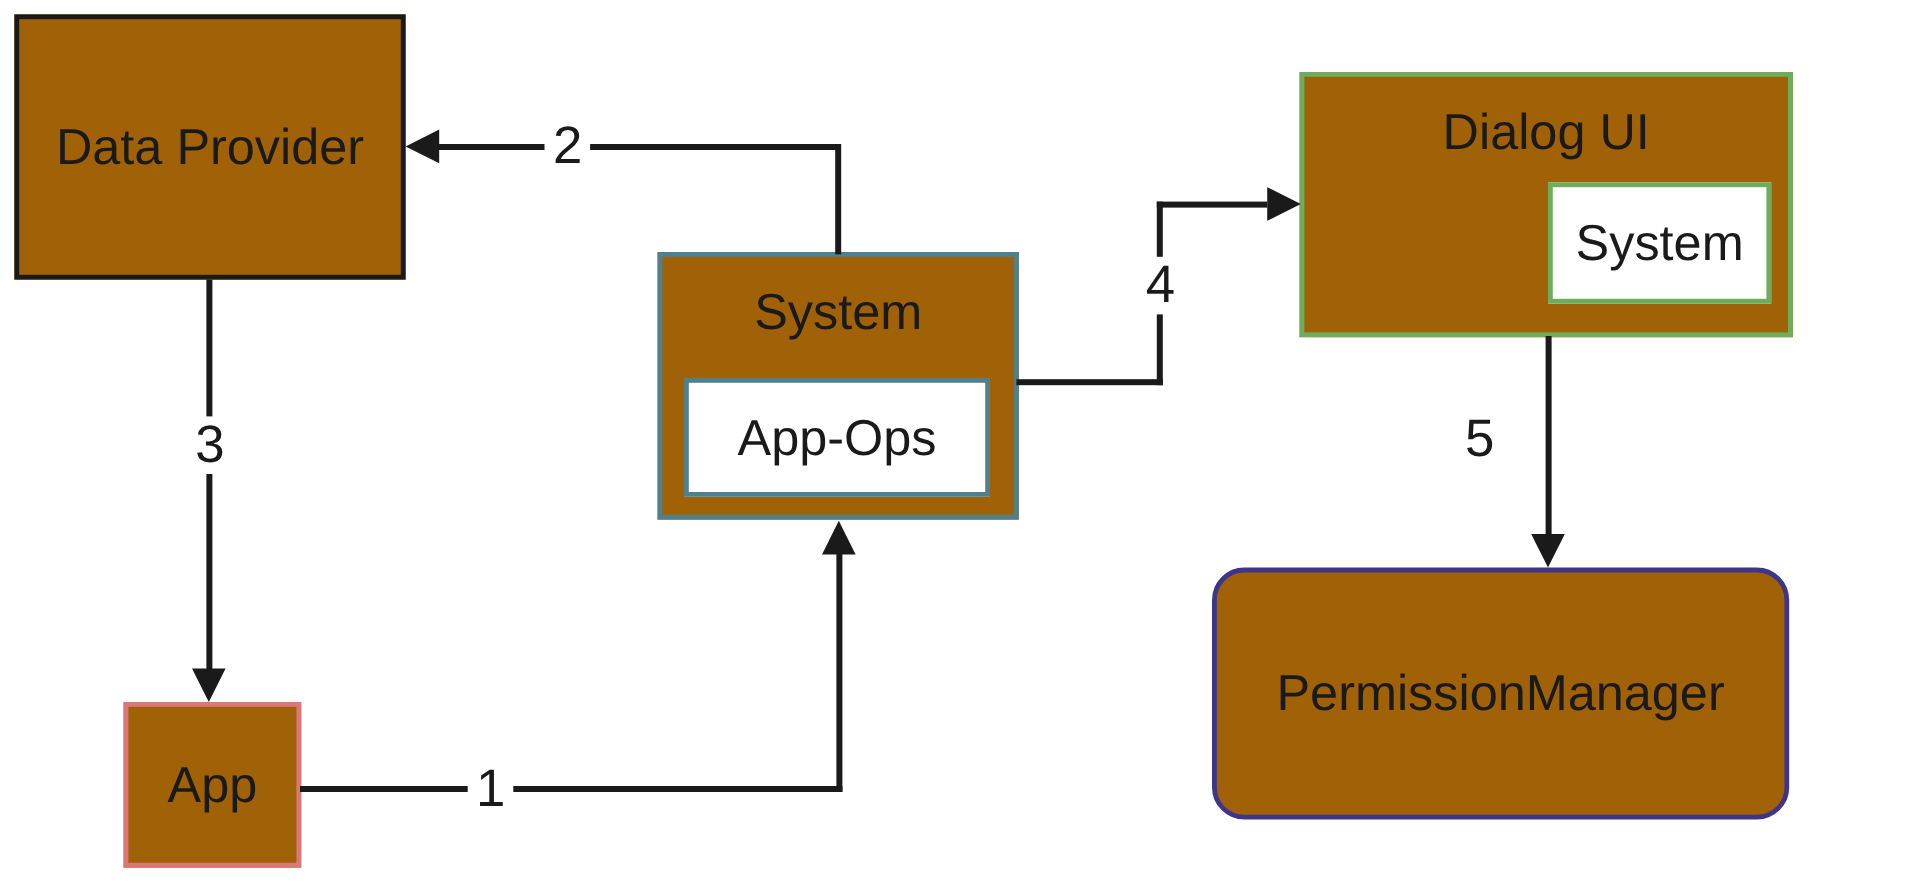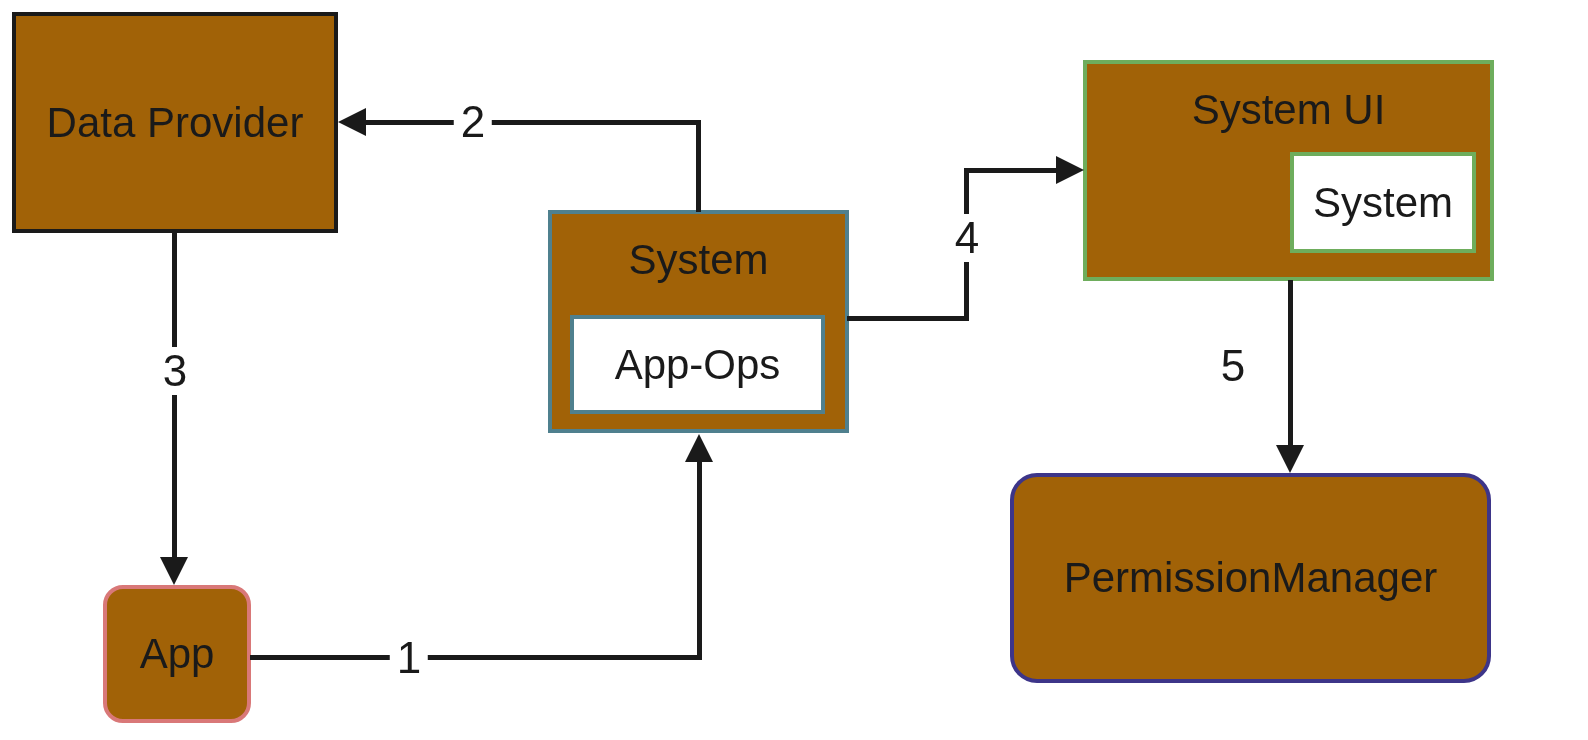--- a/index.html
+++ b/index.html
@@ -95,27 +95,27 @@
   </div>
 
   <div class="node system top-label" style="border-color: rgb(79, 128, 142); text-align: center;">
     <span>System</span>
     <div class="app-ops" style="border-color: rgb(79, 128, 142);">
       <span>App-Ops</span>
     </div>
   </div>
 
   <div class="node system-ui top-label" style="border-color: rgb(110, 173, 92);">
-    <span>System UI</span>
+    <span>Dialog UI</span>
     <div class="dialog" style="border-color: rgb(110, 173, 92);">
       <span>System</span>
     </div>
   </div>
 
-  <div class="node app center-label" style="border-color: rgb(217, 120, 120); border-radius: 20px;">
+  <div class="node app center-label" style="border-color: rgb(217, 120, 120);">
     <span>App</span>
   </div>
 
   <div class="node permission center-label" style="border-color: rgb(61, 53, 137);">
     <span>PermissionManager</span>
   </div>
 
   <div class="seg a1-h"></div>
   <div class="seg a1-v"></div>
   <div class="head head-up1"></div>

